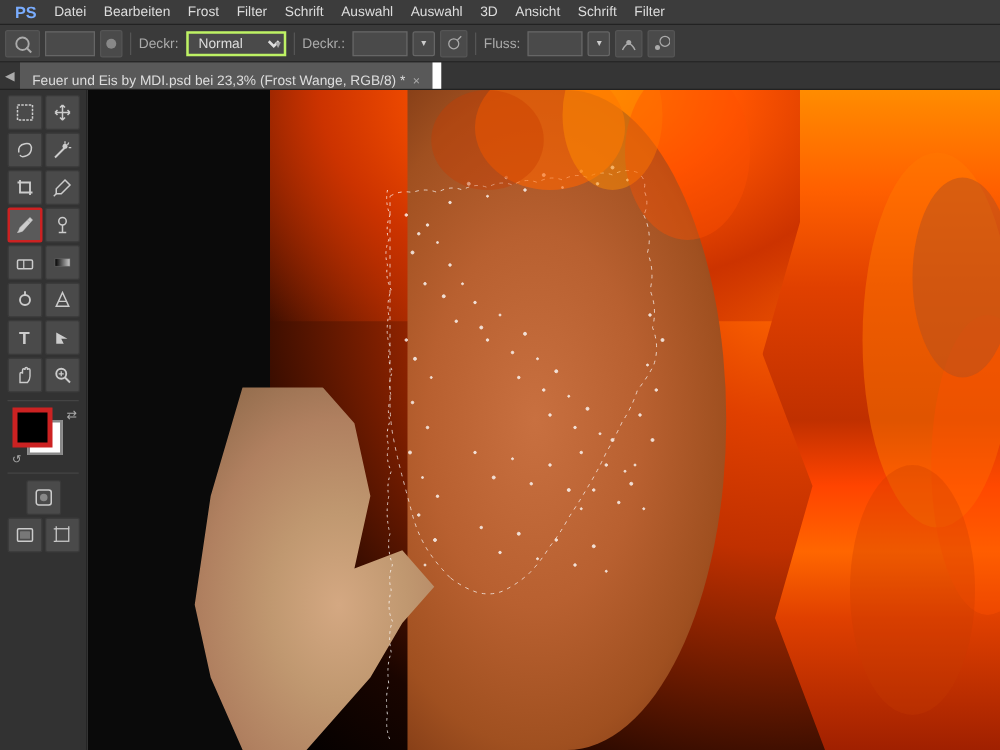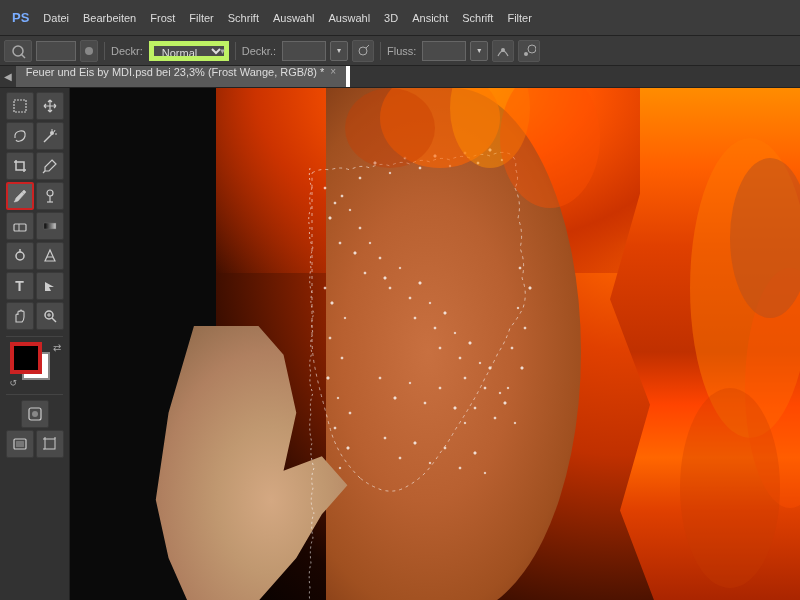--- a/index.html
+++ b/index.html
@@ -8,21 +8,21 @@
       height: 600px;
       background: #2b2b2b;
       font-family: Arial, sans-serif;
       font-size: 11px;
       color: #ccc;
       overflow: hidden;
     }
 
     
     #menubar {
-      height: 36px;
+      height: 20px;
       background: #3c3c3c;
       display: flex;
       align-items: center;
       padding: 0 6px;
       gap: 2px;
       border-bottom: 1px solid #222;
     }
     .menu-item {
       padding: 2px 6px;
       cursor: pointer;
@@ -61,21 +61,21 @@
       margin: 0 2px;
     }
     .toolbar-label {
       font-size: 11px;
       color: #aaa;
       margin-right: 2px;
     }
     .toolbar-select {
       height: 20px;
       background: #4a4a4a;
-      border: 5px solid #bef264;
+      border: 2px solid #bef264;
       color: #ddd;
       font-size: 11px;
       padding: 0 4px;
       cursor: pointer;
       min-width: 80px;
     }
     .toolbar-input {
       height: 20px;
       background: #4a4a4a;
       border: 1px solid #666;
@@ -97,24 +97,24 @@
     }
     .tab-left-arrow {
       padding: 0 4px;
       color: #aaa;
       font-size: 10px;
       cursor: pointer;
     }
     .tab {
       height: 100%;
       display: flex;
-      align-items: flex-start;
+      align-items: flex-end;
       padding: 0 10px;
       background: #4a4a4a;
-      border-right: 4px solid #ffffff;
+      border-right: 7px solid #ffffff;
       font-size: 11px;
       color: #ddd;
       cursor: pointer;
       gap: 6px;
     }
     .tab.active { background: #595959; }
     .tab-close {
       font-size: 10px;
       color: #aaa;
       cursor: pointer;

